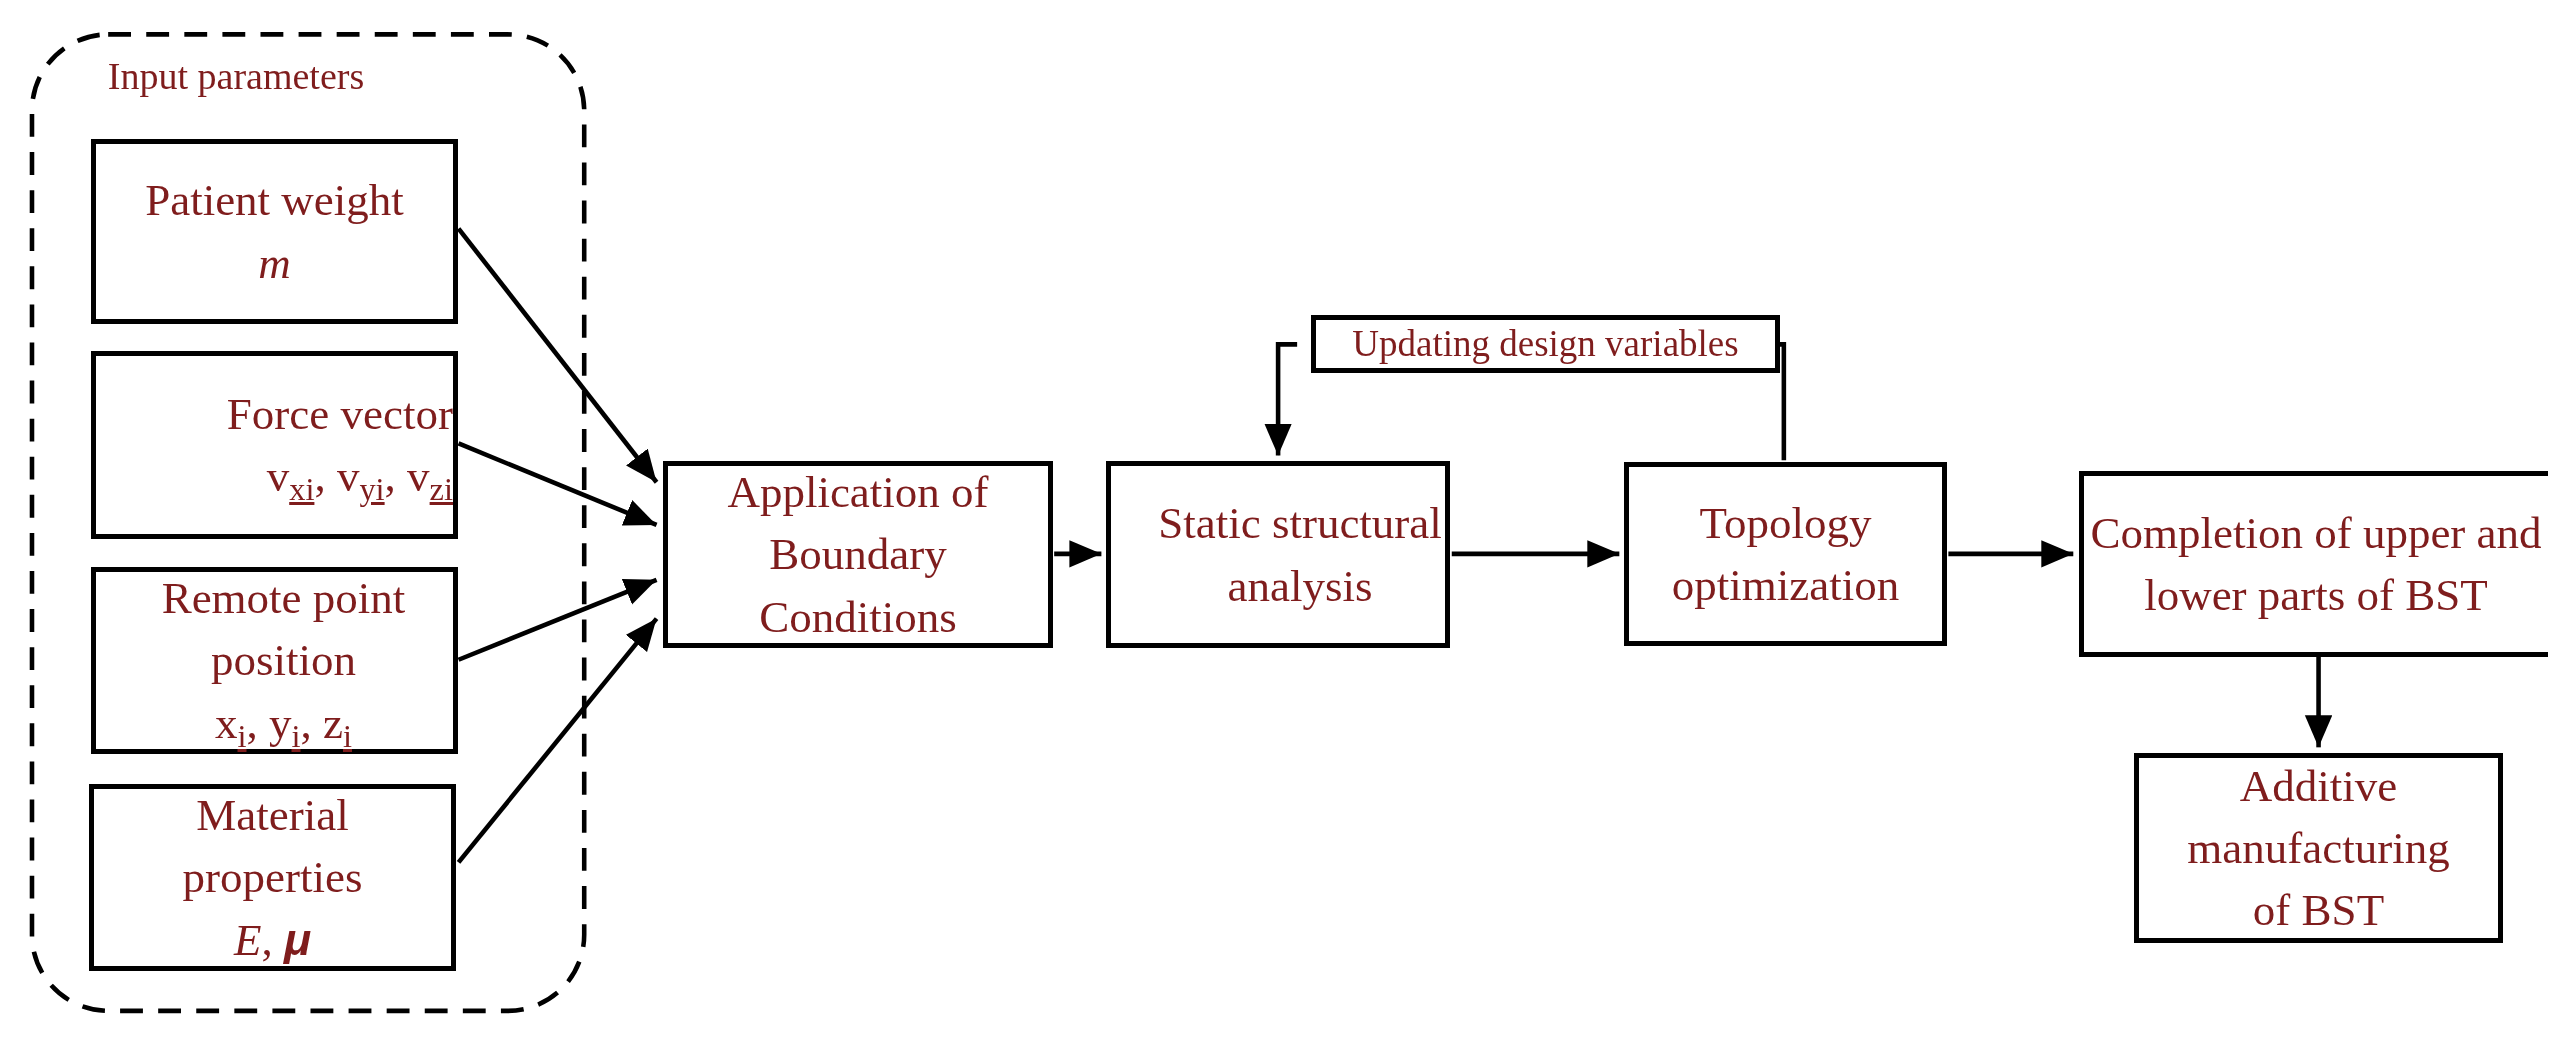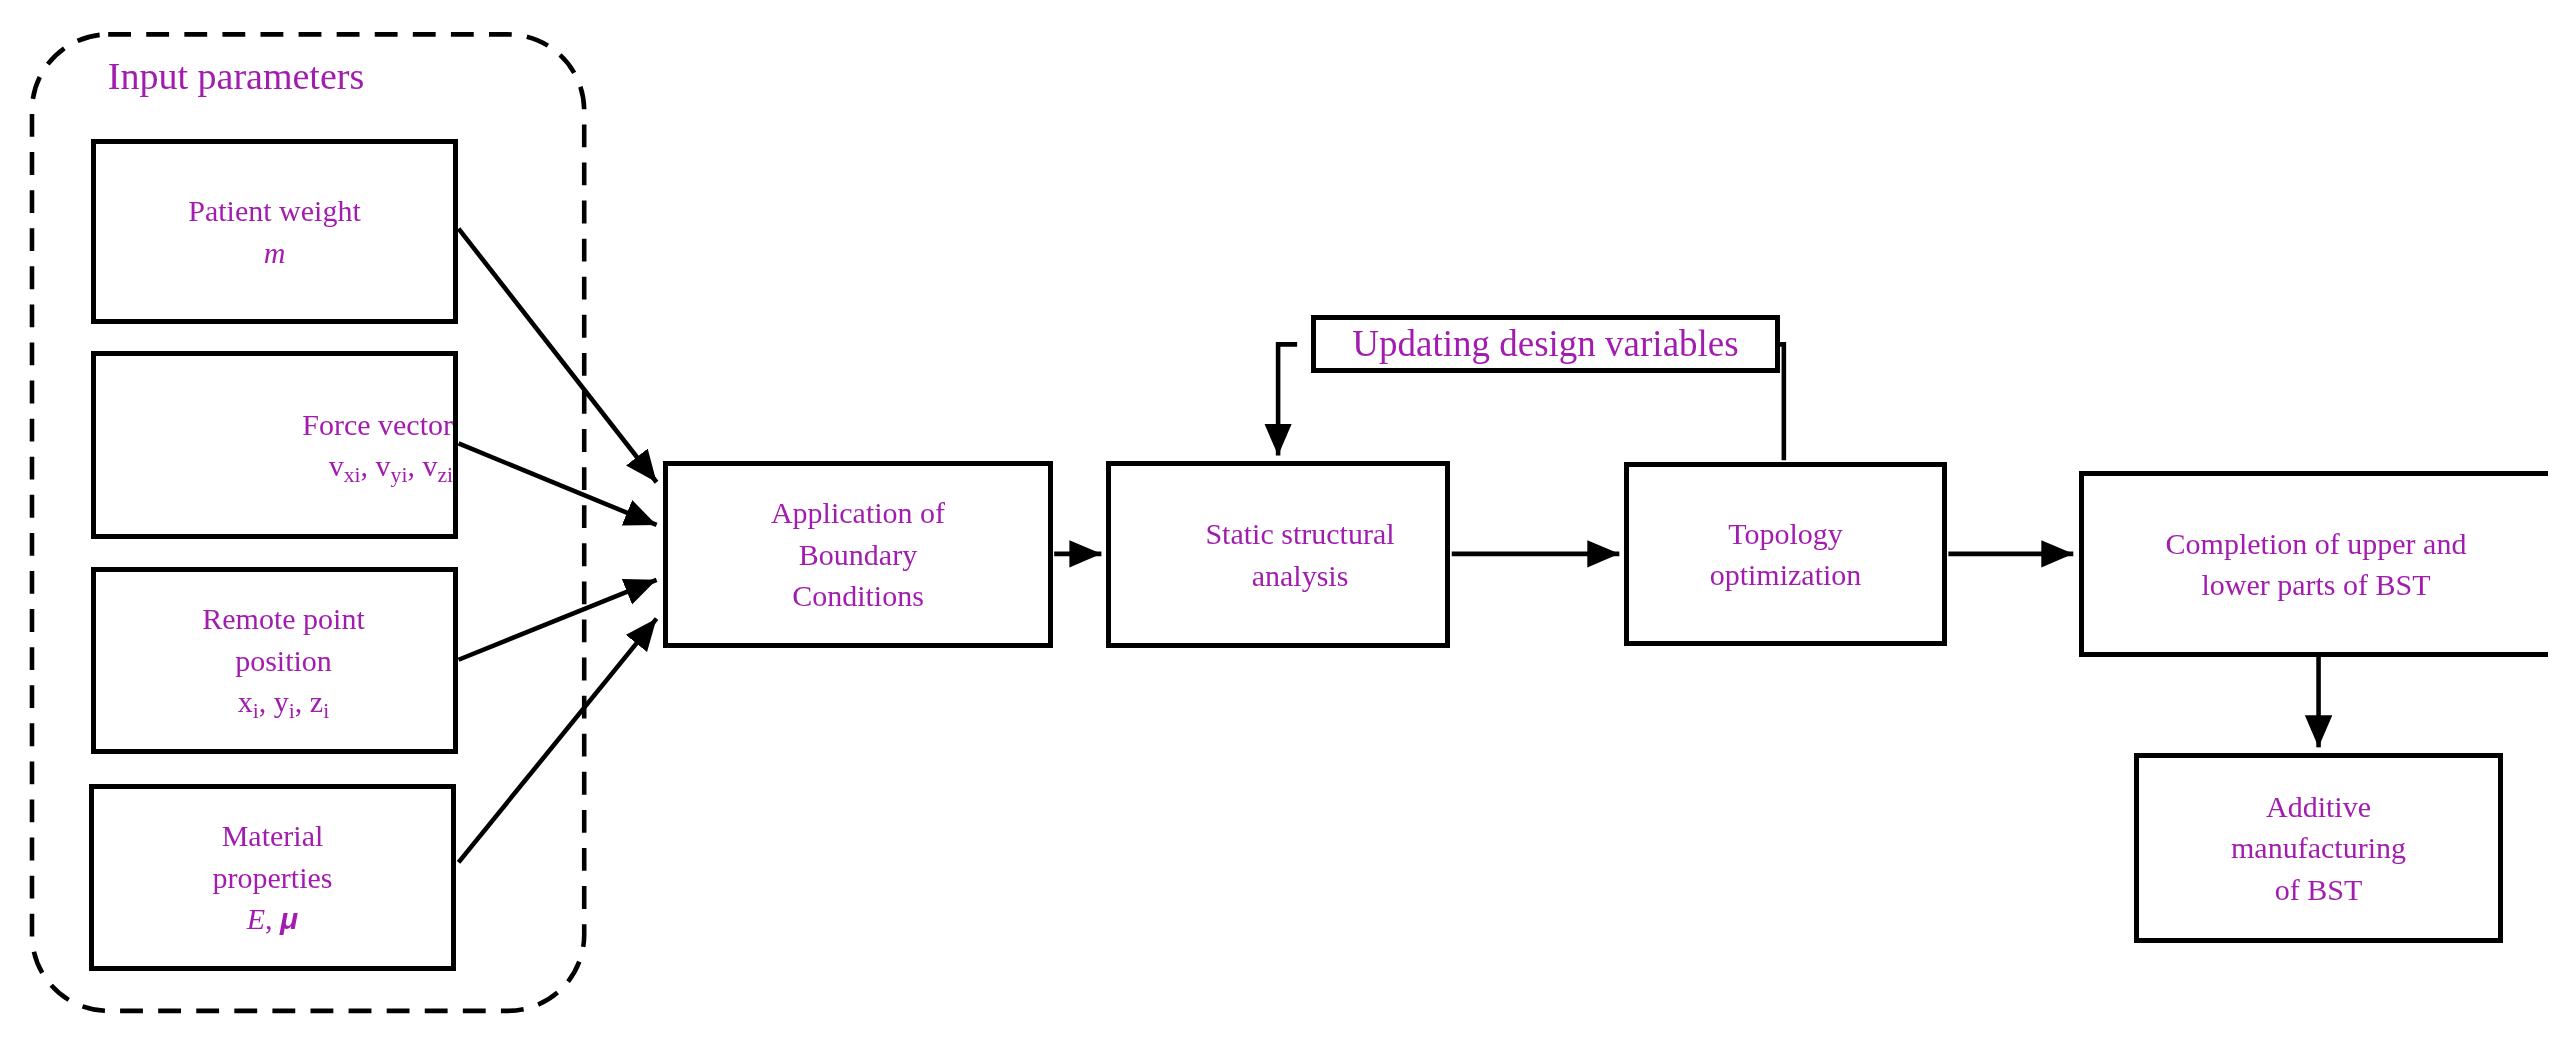--- a/index.html
+++ b/index.html
@@ -6,21 +6,21 @@
     margin: 0;
     padding: 0;
     background: #ffffff;
   }
   #canvas {
     position: relative;
     width: 2548px;
     height: 1043px;
     background: #ffffff;
     font-family: "Liberation Serif", "DejaVu Serif", serif;
-    color: #a21caf;
+    color: #7f1d1d;
     overflow: hidden;
   }
   #connector-layer {
     position: absolute;
     left: 0;
     top: 0;
     width: 2576px;
     height: 1043px;
     z-index: 1;
     pointer-events: none;
@@ -28,32 +28,33 @@
   .box {
     position: absolute;
     box-sizing: border-box;
     background: #ffffff;
     border: 5.3px solid #000000;
     display: flex;
     flex-direction: column;
     align-items: center;
     justify-content: center;
     text-align: center;
-    font-size: 30px;
+    font-size: 45px;
     line-height: 1.38;
     white-space: pre-line;
     z-index: 2;
   }
   .tline {
     display: block;
   }
   .tline sub {
     font-size: 0.72em;
     line-height: 0;
     vertical-align: -0.28em;
+    text-decoration: underline;
   }
   #group-label {
     position: absolute;
     left: 53px;
     top: 53px;
     width: 366px;
     text-align: center;
     font-size: 38px;
     line-height: 1.25;
     z-index: 2;

